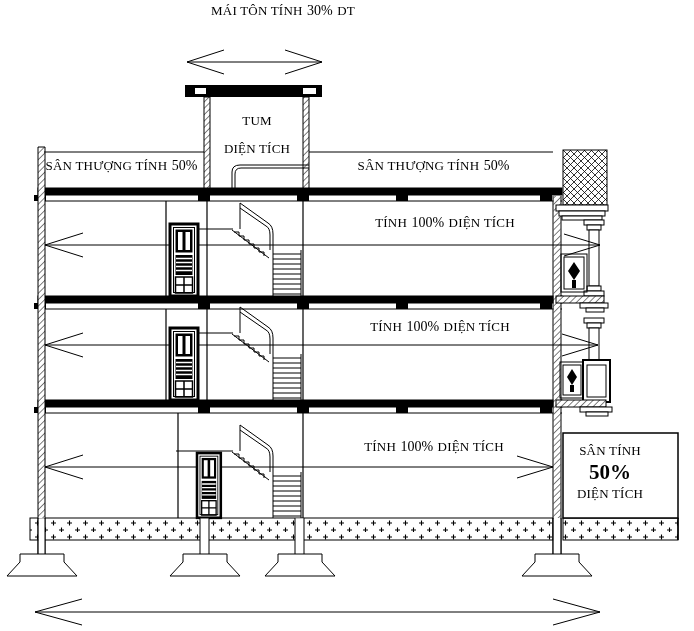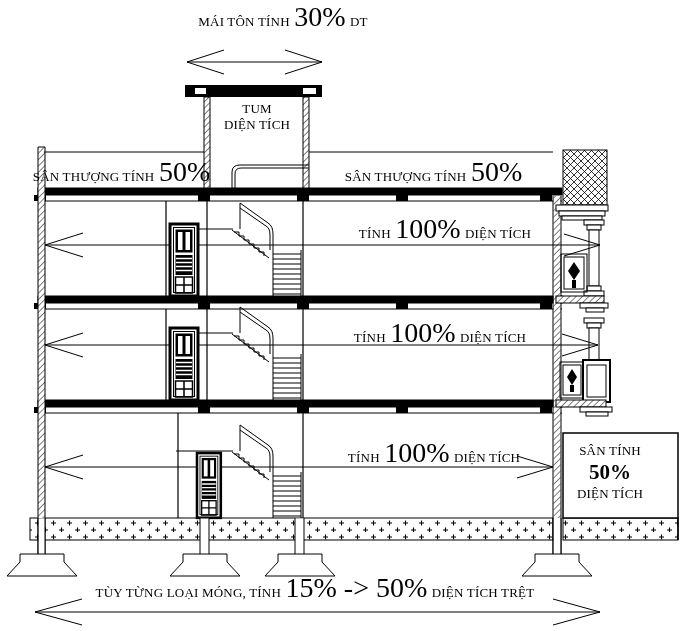--- a/index.html
+++ b/index.html
@@ -6,25 +6,25 @@
   .stage{
     position:relative;width:694px;height:631px;background:#fff;overflow:hidden;
     font-family:"Liberation Serif","DejaVu Serif",serif;color:#000;
   }
   .stage svg{position:absolute;left:0;top:0;}
   .lbl{
     position:absolute;transform:translateX(-50%);
     white-space:nowrap;text-align:center;line-height:1.05;
   }
   .sm{font-size:13px;font-weight:normal;letter-spacing:.2px;text-align:center;}
-  .bg{font-size:28px;font-weight:normal;padding:0 1px;}
+  .bg{font-size:14px;font-weight:normal;padding:0 1px;}
   .stack .row{display:block;}
   .yardbox .bg{font-weight:bold;font-size:21px;line-height:26px;}
   .yardbox .sm{line-height:17px;}
-  .tumlbl .sm{line-height:16px;}
+  .tumlbl .sm{line-height:16px;margin-top:12px;}
   .tumlbl .bg{line-height:24px;}
 </style>
 </head>
 <body>
 
 <div class="stage">
 
 <svg width="694" height="631" viewBox="0 0 694 631">
   <defs>
     <pattern id="h45" patternUnits="userSpaceOnUse" width="4.5" height="4.5" patternTransform="rotate(45)">
@@ -229,15 +229,14 @@
 <div class="lbl" style="left:440px;top:318px"><span class="sm">TÍNH </span><span class="bg">100%</span><span class="sm"> DIỆN TÍCH</span></div>
 
 <div class="lbl" style="left:434px;top:438px"><span class="sm">TÍNH </span><span class="bg">100%</span><span class="sm"> DIỆN TÍCH</span></div>
 
 <div class="lbl stack yardbox" style="left:610px;top:442px">
   <span class="row sm">SÂN TÍNH</span>
   <span class="row bg">50%</span>
   <span class="row sm">DIỆN TÍCH</span>
 </div>
 
-<div class="lbl" style="left:315px;top:573px"><span class="sm">TÙY TỪNG LOẠI MÓNG, TÍNH </span><span class="bg">15% -&gt; 50%</span><span class="sm"> DIỆN TÍCH TRỆT</span></div>
 
 </div>
 
 </body></html>

